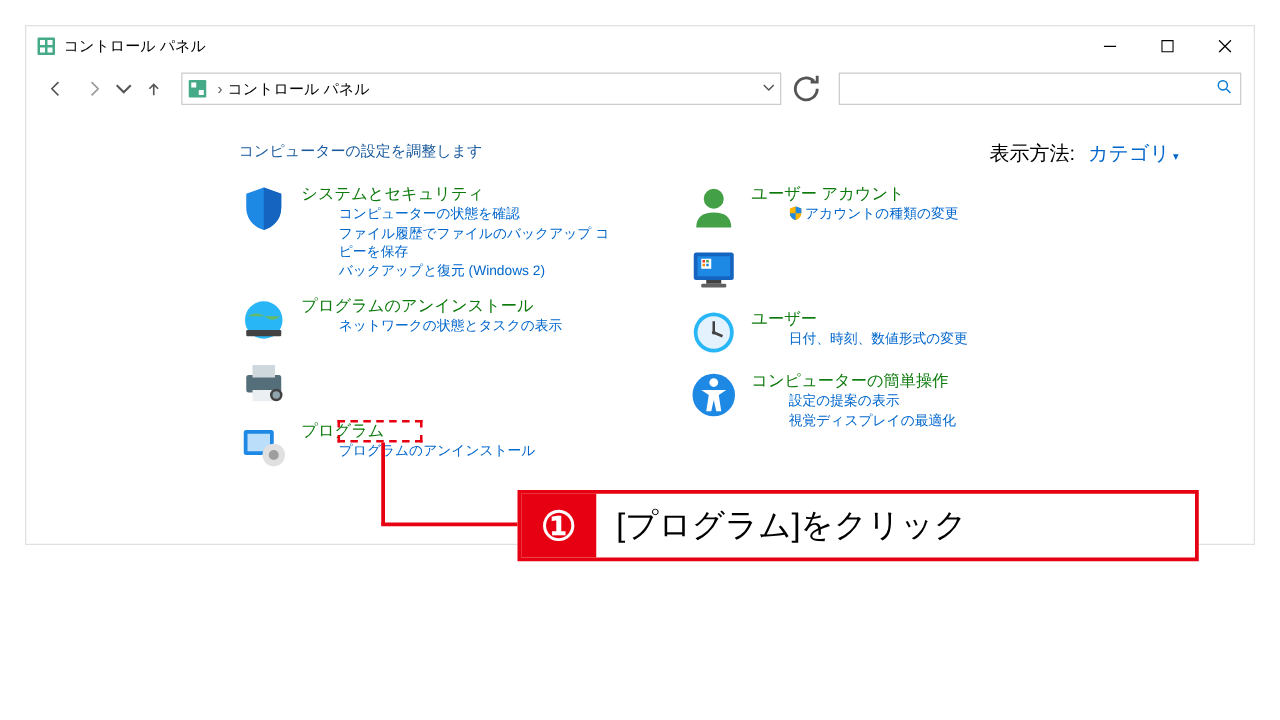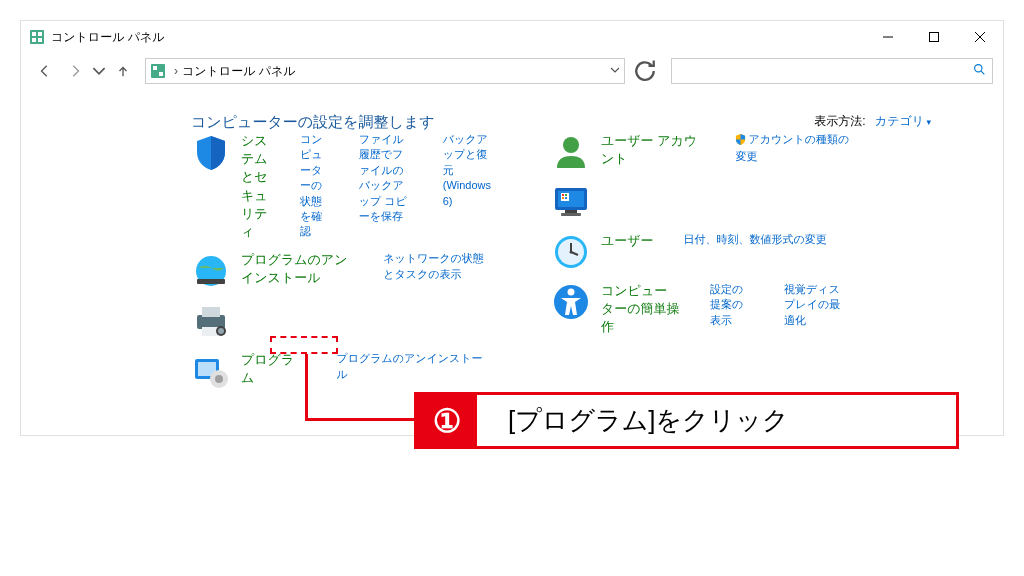--- a/index.html
+++ b/index.html
@@ -23,41 +23,41 @@
   .addr-icon { width:16px; height:16px; margin-right:4px; display:inline-flex; align-items:center; justify-content:center;}
   .addr .sep { margin: 0 4px; color:#555;}
   .addr-expand { margin-left:auto; color:#555;}
   .refresh-btn { width: 28px; height:28px; display:flex; align-items:center; justify-content:center; color:#555; margin-left:4px;}
   .search { flex: 1; border: 1px solid #ccc; height: 26px; margin-left: 10px; display:flex; align-items:center; padding:0 6px;}
   .search input { border:none; outline:none; flex:1; font-size:12px; }
   .search-icon { color:#0078d4; font-size:12px;}
 
   
   .content { flex:1; padding: 24px 40px 0 170px; position:relative; }
-  .heading { color: #1a5a9c; font-size: 15px; margin-bottom: 0; }
-  .viewby { position:absolute; right:72px; top:24px; font-size:12px;}
+  .heading { color: #1a5a9c; font-size: 12px; margin-bottom: 16px; }
+  .viewby { position:absolute; right:60px; top:24px; font-size:16px;}
   .viewby-link { color:#0066cc; margin-left:6px; cursor:pointer;}
   .viewby-link::after { content:" ▾"; font-size:9px;}
   .columns { display:flex; gap:60px; }
   .col { flex:0 0 300px; display:flex; flex-direction:column; gap:10px;}
   .cat { display:flex; gap:10px; align-items:flex-start;}
   .cat-icon { width:40px; height:40px; flex-shrink:0; display:flex; align-items:center; justify-content:center;}
-  .cat-text { display:flex; flex-direction:row; gap:0; line-height:1.4;}
+  .cat-text { display:flex; flex-direction:column; gap:0; line-height:1.4;}
   .cat-title { color: #0b7a0b; font-size: 13px; cursor:pointer;}
   .cat-link { color: #0066cc; font-size: 11px; cursor:pointer;margin-left:30px;}
   .cat-link .shield { display:inline-block; vertical-align:-2px; margin-right:2px;}
 
   
   .hl { position:absolute; border:2px dashed #e60012; pointer-events:none;}
 
   
   .callout-line { position:absolute; background:#e60012; }
   .callout { position:absolute; border:3px solid #e60012; background:#fff; display:flex; align-items:stretch;}
   .callout-num { background:#e60012; color:#fff; width:60px; display:flex; align-items:center; justify-content:center; font-size:32px; font-weight:bold;}
-  .callout-text { padding:8px 31px; font-size:26px; line-height:1.35; font-weight:500;}
+  .callout-text { padding:8px 16px; font-size:26px; line-height:1.35; font-weight:500;}
 </style>
 </head>
 <body>
 
 <div class="outer">
 
   <div class="titlebar">
     <span class="title-icon">
       <svg viewBox="0 0 16 16">
           <rect x="1" y="1" width="14" height="14" fill="#4a8" rx="1"></rect>
@@ -151,21 +151,21 @@
           <div class="cat-icon">
               <svg viewBox="0 0 40 40">
                 <path d="M20 4 L34 9 V20 C34 30 27 36 20 38 C13 36 6 30 6 20 V9 Z" fill="#1e88e5"></path>
                 <path d="M20 4 L34 9 V20 C34 30 27 36 20 38 V4 Z" fill="#1565c0"></path>
               </svg>
             </div>
           <div class="cat-text">
             <a class="cat-title">システムとセキュリティ</a>
             <a class="cat-link">コンピューターの状態を確認</a>
             <a class="cat-link">ファイル履歴でファイルのバックアップ コピーを保存</a>
-            <a class="cat-link">バックアップと復元 (Windows 6)</a>
+            <a class="cat-link">バックアップと復元 (Windows 2)</a>
           </div>
         </div>
         <div class="cat">
           <div class="cat-icon">
               <svg viewBox="0 0 40 40">
                 <circle cx="20" cy="20" r="15" fill="#29b6f6"></circle>
                 <path d="M7 17 Q15 12 22 18 Q28 22 33 17" fill="#66bb6a"></path>
                 <rect x="6" y="28" width="28" height="5" rx="1" fill="#424242"></rect>
               </svg>
             </div>

